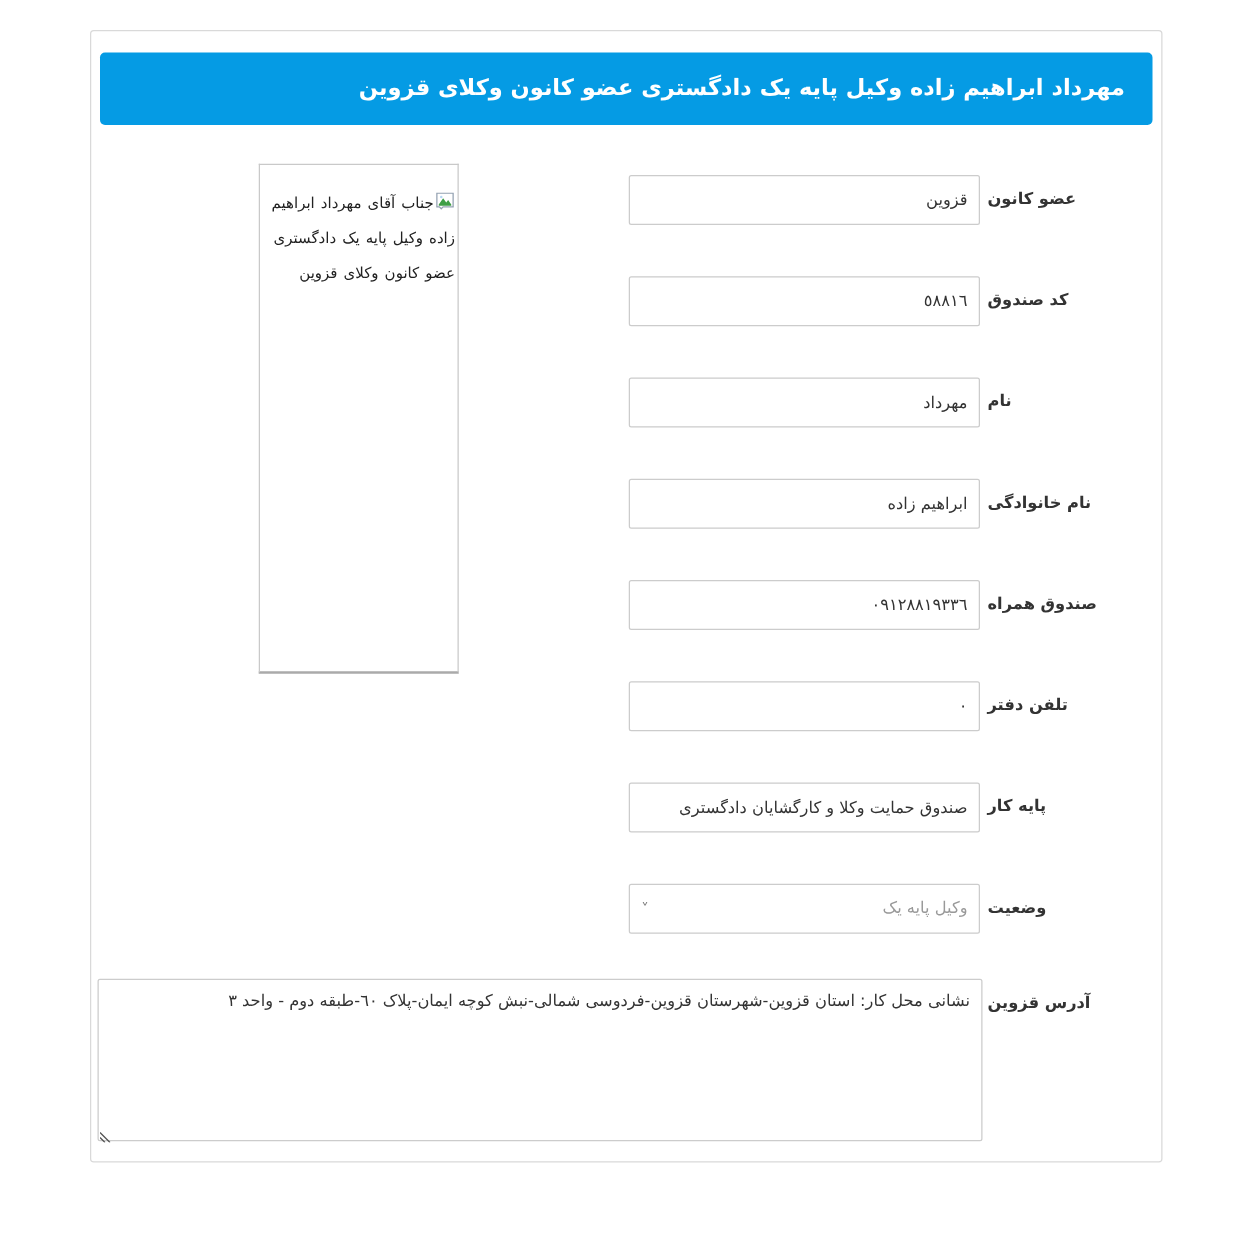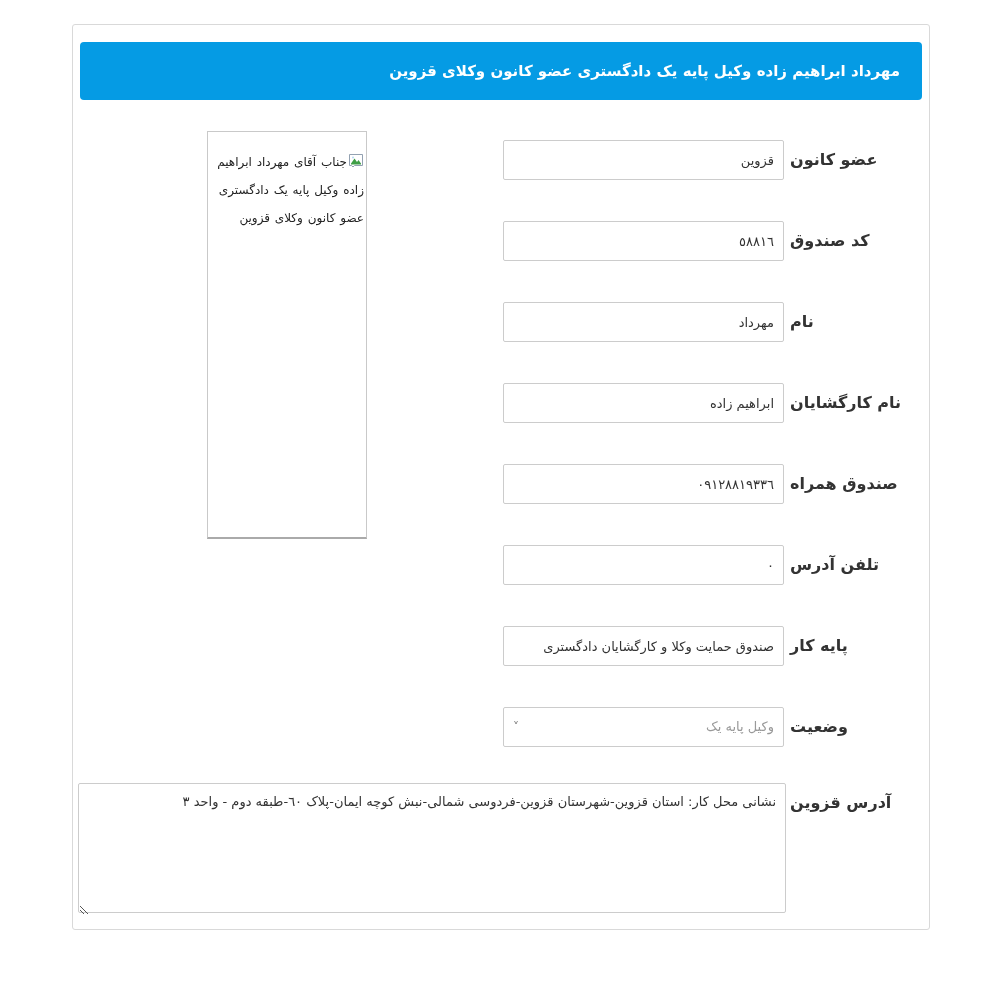--- a/index.html
+++ b/index.html
@@ -10,38 +10,38 @@
   }
   .card {
     position:absolute; left:72px; top:24px; width:858px; height:906px;
     background:#ffffff; border:1px solid #d9d9d9; border-radius:3px;
   }
   .header-bar {
     position:absolute; left:7px; right:7px; top:17px; height:58px;
     background:#059be4; border-radius:4px;
   }
   .header-bar .title {
-    color:#ffffff; font-weight:bold; font-size:15px; line-height:58px;
+    color:#ffffff; font-weight:bold; font-size:18px; line-height:58px;
     text-align:right; padding-right:22px; padding-left:12px;
     white-space:nowrap; overflow:hidden;
   }
   .photo-box {
     position:absolute; left:134px; top:106px; width:160px; height:408px;
     background:#ffffff; border:1px solid #c9c9c9; border-bottom:2px solid #aaaaaa;
     padding:16px 2px 3px 4px; overflow:hidden;
   }
   .photo-box .alt-text {
     display:block; font-size:12px; line-height:28px; color:#222222;
     text-align:right; word-spacing:1px;
   }
   .broken-img { display:inline-block; vertical-align:top; margin-top:5px; margin-left:1px; }
   .form-row { position:absolute; left:0; right:0; height:40px; }
   .field-label {
     position:absolute; left:717px; top:0; line-height:40px;
-    font-size:16px; font-weight:bold; color:#333333; white-space:nowrap;
+    font-size:13px; font-weight:bold; color:#333333; white-space:nowrap;
     direction:rtl;
   }
   .field-input {
     position:absolute; left:430px; top:0; width:281px; height:40px;
     border:1px solid #cccccc; border-radius:2px; background:#ffffff;
     font-family:"DejaVu Sans", sans-serif; font-size:13px; color:#333333;
     padding:0 9px; direction:rtl; text-align:right; outline:none;
   }
   .fake-select {
     position:absolute; left:430px; top:0; width:281px; height:40px;
@@ -91,31 +91,31 @@
       <label class="field-label">کد صندوق</label>
     </div>
 
     <div class="form-row" style="top:277px">
       <input class="field-input" value="مهرداد" style="">
       <label class="field-label">نام</label>
     </div>
 
     <div class="form-row" style="top:358px">
       <input class="field-input" value="ابراهیم زاده" style="">
-      <label class="field-label">نام کارگشایان</label>
+      <label class="field-label">نام خانوادگی</label>
     </div>
 
     <div class="form-row" style="top:439px">
       <input class="field-input" value="٠٩١٢٨٨١٩٣٣٦" style="">
       <label class="field-label">صندوق همراه</label>
     </div>
 
     <div class="form-row" style="top:520px">
       <input class="field-input" value="٠" style="">
-      <label class="field-label">تلفن آدرس</label>
+      <label class="field-label">تلفن دفتر</label>
     </div>
 
     <div class="form-row" style="top:601px">
       <input class="field-input" value="صندوق حمایت وکلا و کارگشایان دادگستری" style="">
       <label class="field-label">پایه کار</label>
     </div>
 
     <div class="form-row" style="top:682px">
       <div class="fake-select">
         <span>وکیل پایه یک</span>

